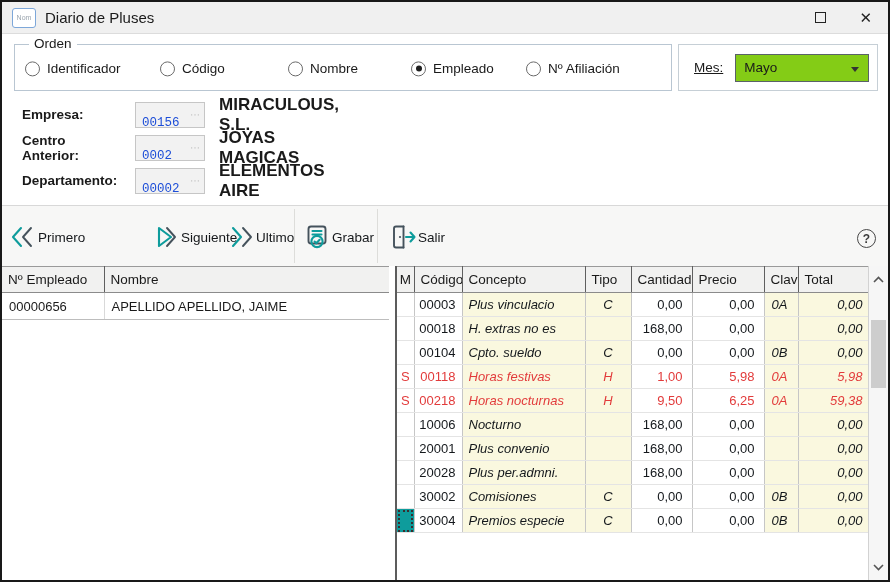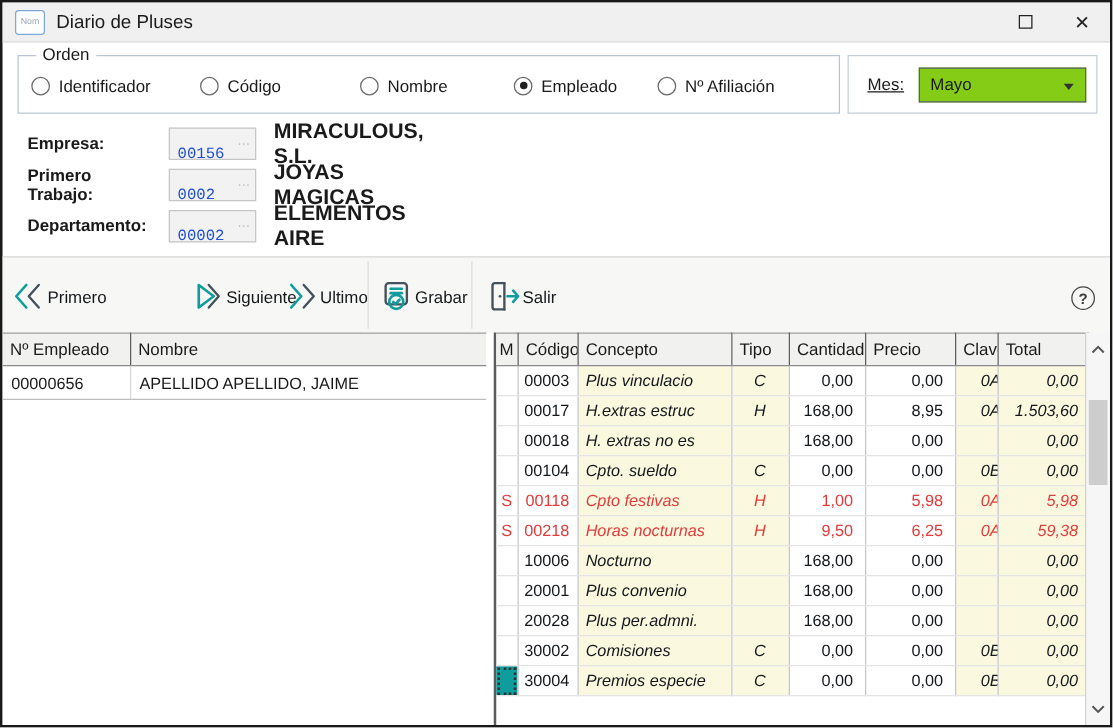--- a/index.html
+++ b/index.html
@@ -72,21 +72,21 @@
   .emp-panel td{height:27px;border-bottom:1px solid #bdbdbd;border-right:1px solid #d9d9d9;padding:0 7px;}
   .emp-panel td:last-child,.emp-panel th:last-child{border-right:0;}
   .grid-panel td{border-right:1px solid #c6c6c6;border-bottom:1px solid #e4e4e4;color:#14181c;}
   .grid-panel th.h-m{text-align:center;padding:0;}
   td.yellow{background:var(--cell-yellow);font-style:italic;}
   td.c-m{text-align:center;padding:0;}
   td.c-codigo{text-align:right;padding-right:6px;}
   td.c-concepto{padding-left:6px;}
   td.c-tipo{text-align:center;}
   td.c-cantidad,td.c-precio{text-align:right;padding-right:9px;}
-  td.c-clave{padding-left:20px;}
+  td.c-clave{padding-left:7px;}
   td.c-total{text-align:right;padding-right:7px;}
   tr.red td{color:var(--red-text);}
   td.m-selected{background:var(--teal);outline:2px dotted #3a2e2e;outline-offset:-3px;}
   
   .vscroll{position:absolute;right:0;top:264px;bottom:0;width:20px;background:#f6f6f6;border-left:1px solid #d2d2d2;}
   .sbtn{position:absolute;left:0;width:100%;height:22px;display:flex;align-items:center;justify-content:center;cursor:pointer;}
   .sbtn.up{top:2px}.sbtn.down{bottom:2px}
   .sbtn svg{width:11px;height:7px;stroke:#555;fill:none;stroke-width:1.6;}
   .sthumb{position:absolute;left:2px;width:15px;top:54px;height:68px;background:#cdcdcd;cursor:pointer;}
 </style>
@@ -139,21 +139,21 @@
 
   <div class="frow f0">
     <span class="flabel">Empresa:</span>
     <span class="fbox">
       <input readonly="" value="00156" style="">
       <span class="fellip">⋯</span>
     </span>
     <span class="fname">MIRACULOUS, S.L.</span>
   </div>
   <div class="frow f1">
-    <span class="flabel">Primero Trabajo:</span>
+    <span class="flabel">Centro Anterior:</span>
     <span class="fbox">
       <input readonly="" value="0002" style="">
       <span class="fellip">⋯</span>
     </span>
     <span class="fname">JOYAS MAGICAS</span>
   </div>
   <div class="frow f2">
     <span class="flabel">Departamento:</span>
     <span class="fbox">
       <input readonly="" value="00002" style="">
@@ -259,30 +259,20 @@
             <td class="c-codigo">00003</td>
             <td class="c-concepto yellow">Plus vinculacio</td>
             <td class="c-tipo yellow">C</td>
             <td class="c-cantidad">0,00</td>
             <td class="c-precio">0,00</td>
             <td class="c-clave yellow">0A</td>
             <td class="c-total yellow">0,00</td>
           </tr>
           <tr>
             <td class="c-m"></td>
-            <td class="c-codigo">00017</td>
-            <td class="c-concepto yellow">H.extras estruc</td>
-            <td class="c-tipo yellow">H</td>
-            <td class="c-cantidad">168,00</td>
-            <td class="c-precio">8,95</td>
-            <td class="c-clave yellow">0A</td>
-            <td class="c-total yellow">1.503,60</td>
-          </tr>
-          <tr>
-            <td class="c-m"></td>
             <td class="c-codigo">00018</td>
             <td class="c-concepto yellow">H. extras no es</td>
             <td class="c-tipo yellow"></td>
             <td class="c-cantidad">168,00</td>
             <td class="c-precio">0,00</td>
             <td class="c-clave yellow"></td>
             <td class="c-total yellow">0,00</td>
           </tr>
           <tr>
             <td class="c-m"></td>
@@ -290,21 +280,21 @@
             <td class="c-concepto yellow">Cpto. sueldo</td>
             <td class="c-tipo yellow">C</td>
             <td class="c-cantidad">0,00</td>
             <td class="c-precio">0,00</td>
             <td class="c-clave yellow">0B</td>
             <td class="c-total yellow">0,00</td>
           </tr>
           <tr class="red">
             <td class="c-m">S</td>
             <td class="c-codigo">00118</td>
-            <td class="c-concepto yellow">Cpto festivas</td>
+            <td class="c-concepto yellow">Horas festivas</td>
             <td class="c-tipo yellow">H</td>
             <td class="c-cantidad">1,00</td>
             <td class="c-precio">5,98</td>
             <td class="c-clave yellow">0A</td>
             <td class="c-total yellow">5,98</td>
           </tr>
           <tr class="red">
             <td class="c-m">S</td>
             <td class="c-codigo">00218</td>
             <td class="c-concepto yellow">Horas nocturnas</td>

